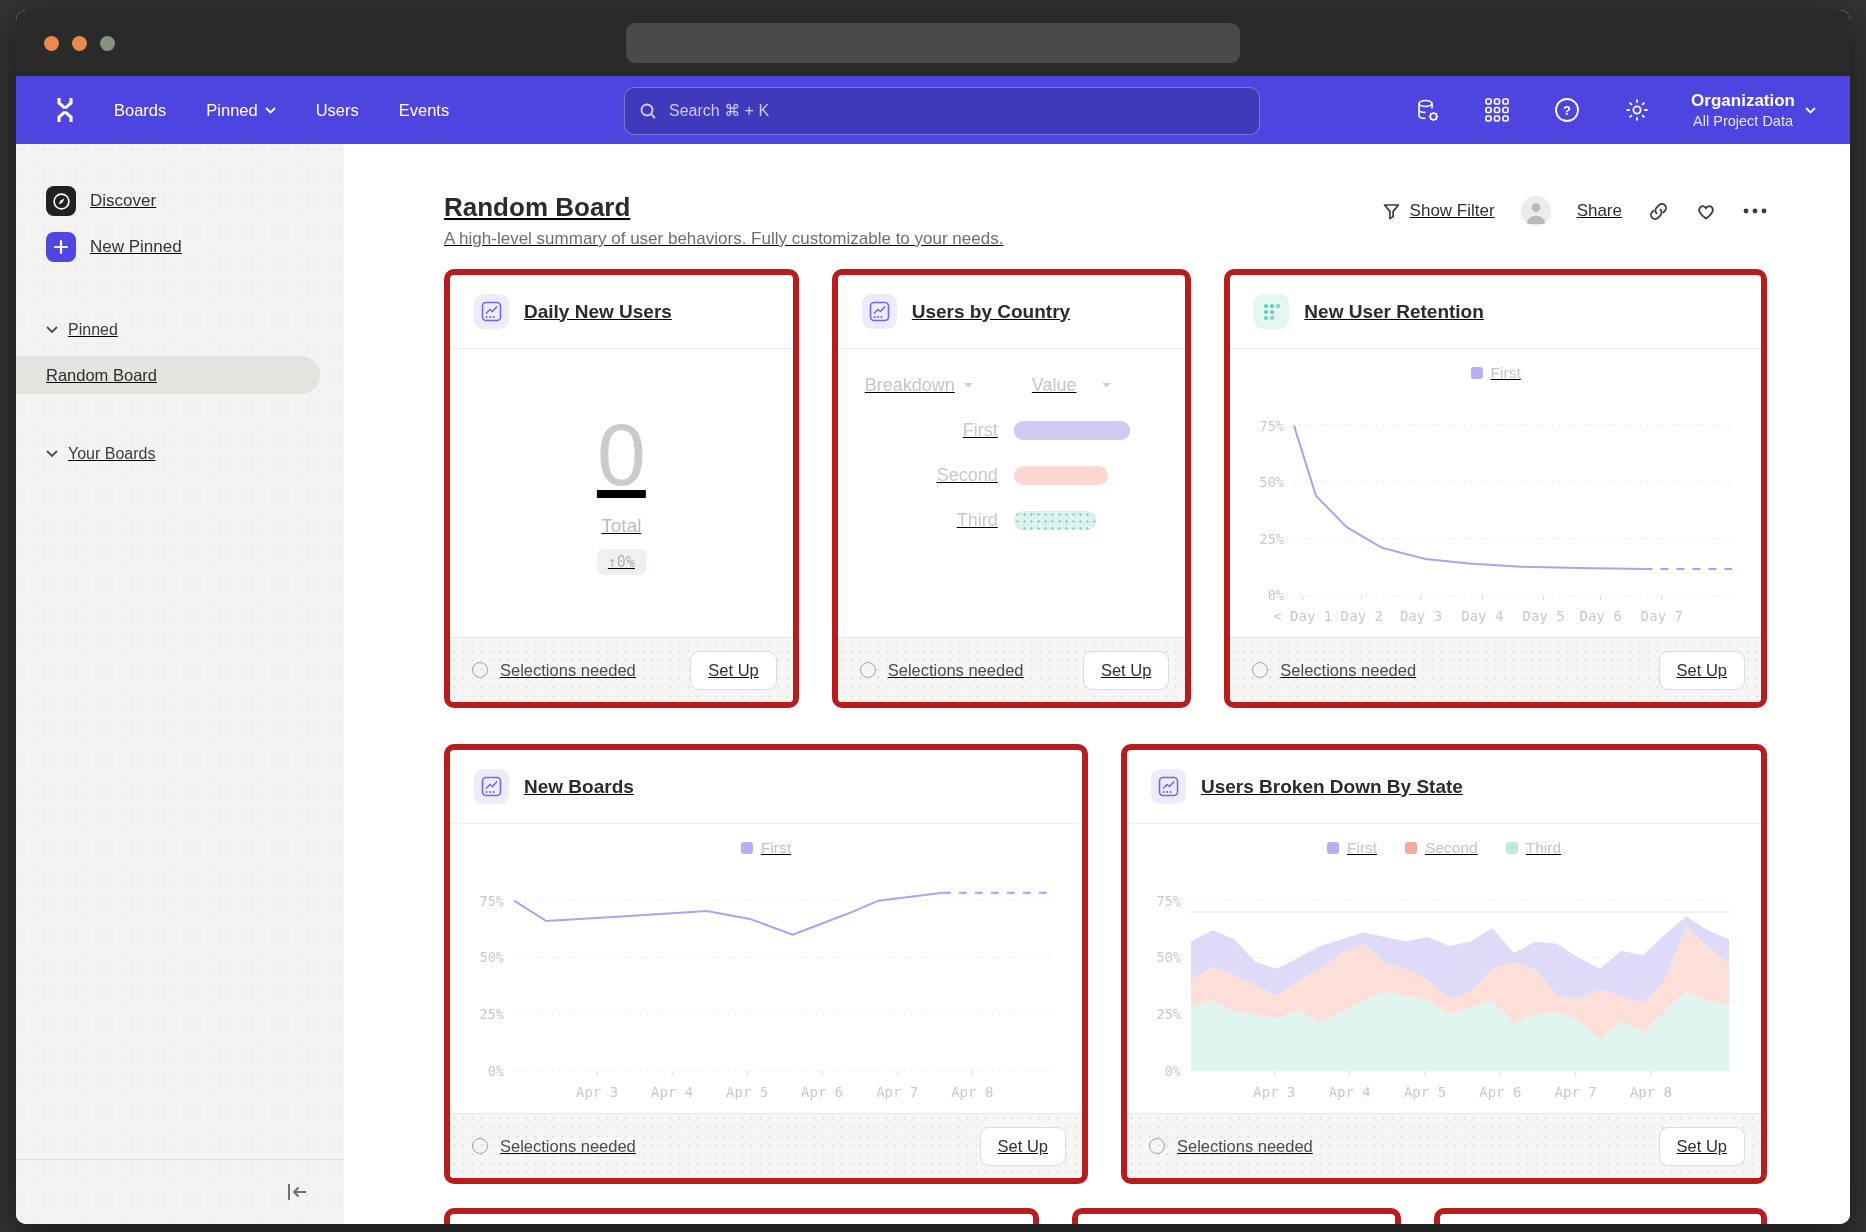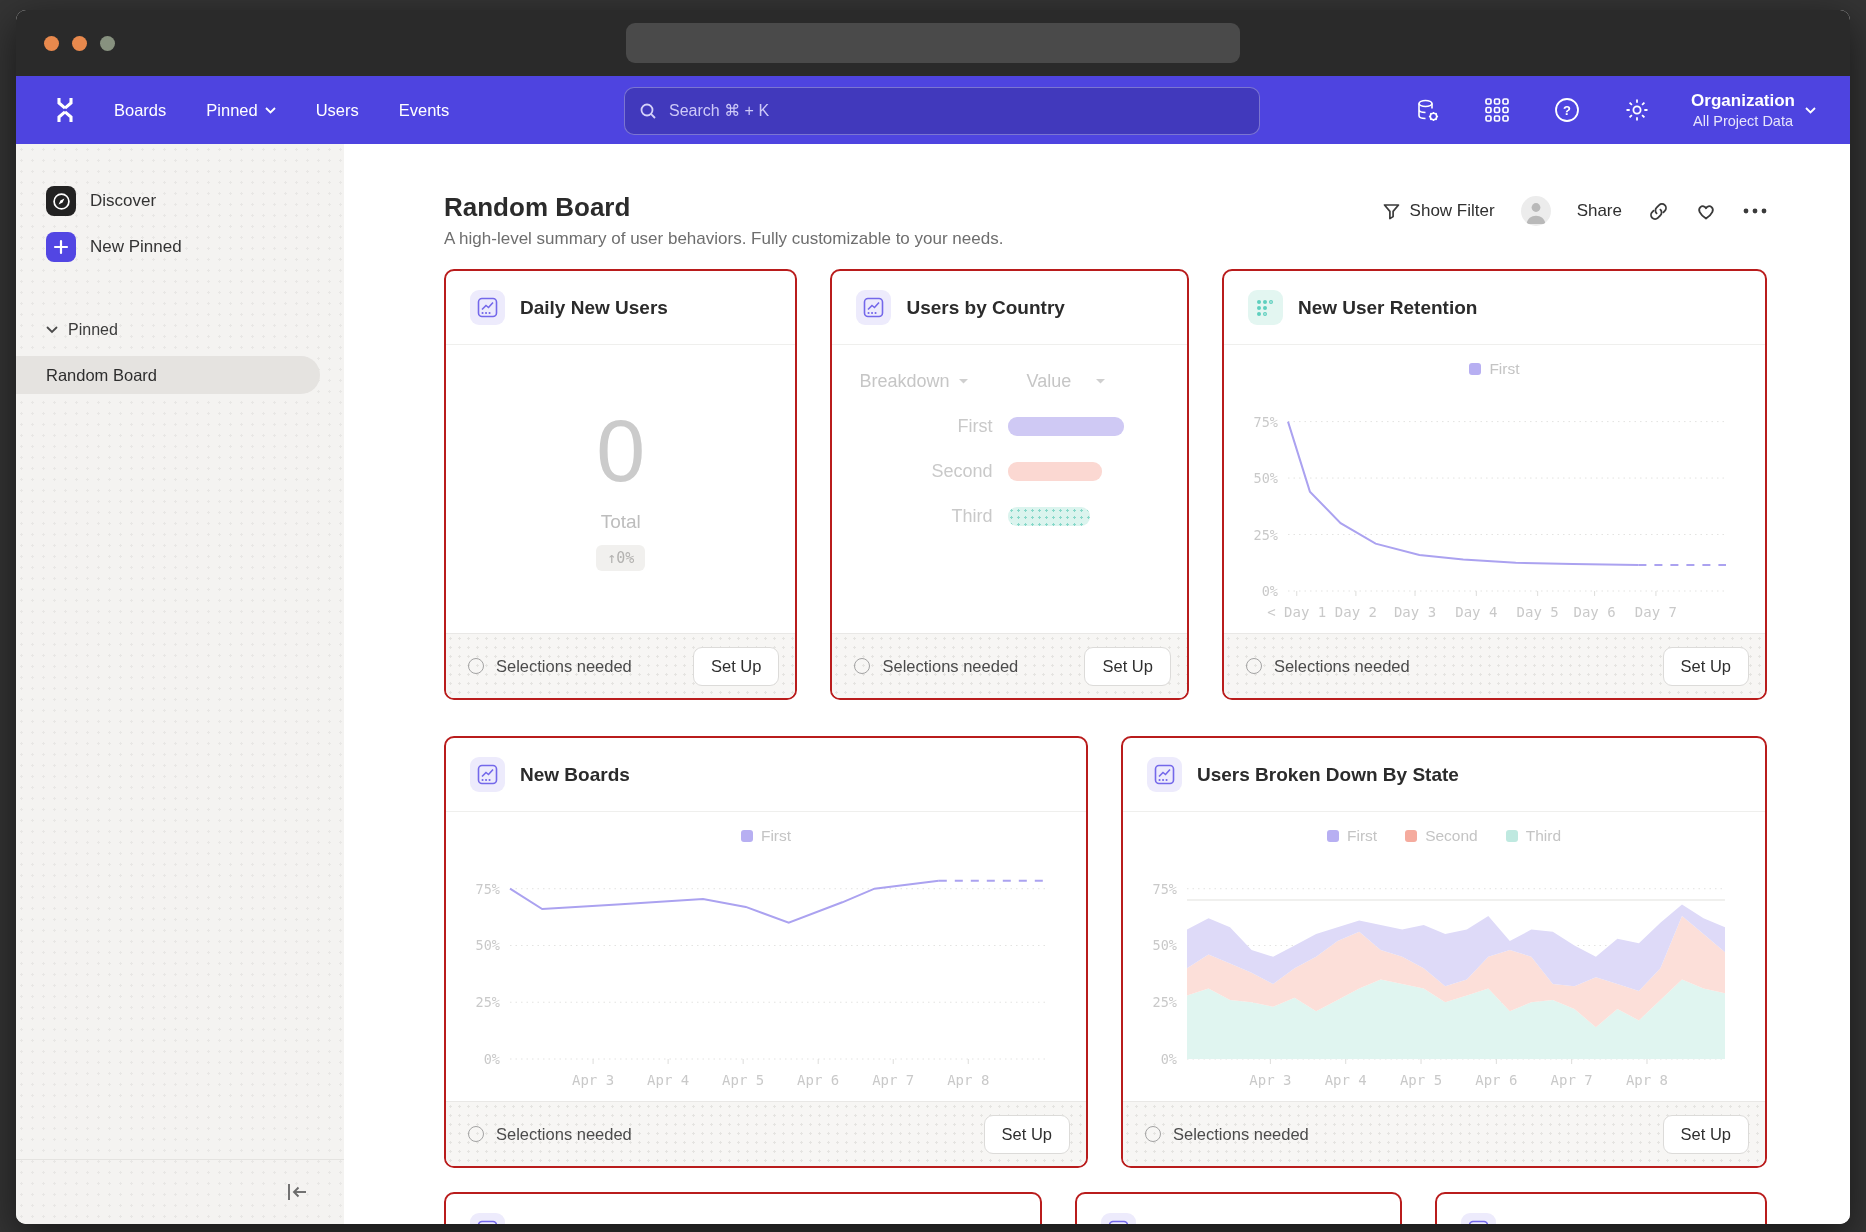--- a/index.html
+++ b/index.html
@@ -21,21 +21,21 @@
     border:1px solid rgba(255,255,255,.30);border-radius:10px;display:flex;align-items:center;padding:0 14px;gap:10px;}
   .searchwrap input{flex:1;background:transparent;border:none;outline:none;color:#fff;font-size:16px;font-family:"Liberation Sans",sans-serif;}
   .searchwrap input::placeholder{color:#cdc9f8;}
   .nav-right{margin-left:auto;display:flex;align-items:center;gap:38px;}
   .nav-icon{width:32px;height:32px;display:flex;align-items:center;justify-content:center;cursor:pointer;}
   .org{display:flex;align-items:center;gap:10px;cursor:pointer;}
   .org-text{display:flex;flex-direction:column;line-height:1.25;}
   .org-name{font-size:17px;font-weight:700;}
   .org-project{font-size:14.5px;color:#e6e4fb;text-align:center;}
   
-  .body-row{flex:1;display:flex;min-height:0;}
+  .body-row{flex:1;display:flex;min-height:0;text-decoration:underline;}
   .sidebar{width:328px;flex:none;background-color:#f4f3f1;
     background-image:radial-gradient(rgba(0,0,0,.05) 1px,transparent 1.2px);background-size:11px 11px;
     display:flex;flex-direction:column;padding-top:34px;}
   .side-item{display:flex;align-items:center;gap:14px;height:46px;padding-left:30px;cursor:pointer;
     font-size:17px;color:#333;}
   .side-badge{width:30px;height:30px;border-radius:8px;display:flex;align-items:center;justify-content:center;flex:none;}
   .badge-black{background:#222;}
   .badge-purple{background:#5246e3;}
   .side-section{display:flex;align-items:center;gap:10px;padding-left:30px;height:40px;margin-top:40px;
     font-size:16px;color:#3b3b3b;cursor:pointer;}
@@ -50,21 +50,21 @@
   .page-title{font-size:26px;font-weight:700;color:#2b2b2b;line-height:30px;}
   .page-subtitle{margin-top:7px;font-size:17px;color:#6e6e6e;}
   .toolbar{margin-left:auto;display:flex;align-items:center;gap:26px;margin-top:4px;}
   .tool{display:flex;align-items:center;gap:9px;font-size:17px;color:#2f2f2f;cursor:pointer;}
   .avatar{width:30px;height:30px;border-radius:50%;background:#ececec;overflow:hidden;display:flex;align-items:center;justify-content:center;}
   
   .grid-row{display:flex;gap:33px;width:1323px;}
   .row-1{margin-top:20px;}
   .row-2{margin-top:36px;}
   .row-3{margin-top:24px;}
-  .card{background:#fff;border:2px solid #b91c1c;border-radius:10px;display:flex;flex-direction:column;overflow:hidden;}
+  .card{background:#fff;border:6px solid #b91c1c;border-radius:10px;display:flex;flex-direction:column;overflow:hidden;}
   .card-header{display:flex;align-items:center;gap:15px;padding:19px 24px;flex:none;}
   .chart-badge{width:35px;height:35px;border-radius:9px;background:#edebfc;display:flex;align-items:center;justify-content:center;flex:none;}
   .chart-badge.mint{background:#e3f6f1;}
   .card-title{font-size:19px;font-weight:700;color:#2b2b2b;}
   .card-divider{height:1px;background:#efefed;flex:none;}
   .card-body{flex:1;position:relative;display:flex;flex-direction:column;min-height:0;}
   .card-footer{flex:none;height:64px;border-top:1px solid #e9e8e6;background-color:#f7f6f4;
     background-image:radial-gradient(#e5e4e1 1px,transparent 1.1px);background-size:9px 9px;
     display:flex;align-items:center;padding:0 16px 0 22px;gap:12px;}
   .status-circle{width:14px;height:14px;border:1.6px solid #a3a3a3;border-radius:50%;flex:none;}
@@ -210,20 +210,26 @@
       </div>
       <div class="side-section">
         <svg width="12" height="8" viewBox="0 0 12 8">
             <path d="M1.5 1.5 L6 6 L10.5 1.5" stroke="#4a4a4a" stroke-width="1.8" fill="none" stroke-linecap="round"></path>
           </svg>
         <span>Pinned</span>
       </div>
       <div class="side-selected">
         <span>Random Board</span>
       </div>
+      <div class="side-section">
+        <svg width="12" height="8" viewBox="0 0 12 8">
+            <path d="M1.5 1.5 L6 6 L10.5 1.5" stroke="#4a4a4a" stroke-width="1.8" fill="none" stroke-linecap="round"></path>
+          </svg>
+        <span>Your Boards</span>
+      </div>
       <div class="side-spacer"></div>
       <div class="side-footer">
         <span class="collapse-btn">
           <svg width="24" height="20" viewBox="0 0 24 20" fill="none" stroke="#6b6b6b" stroke-width="1.9">
             <path d="M4 2v16"></path>
               <path d="M21 10H9"></path>
               <path d="M13.5 5.5 L9 10l4.5 4.5"></path>
           </svg>
         </span>
       </div>

